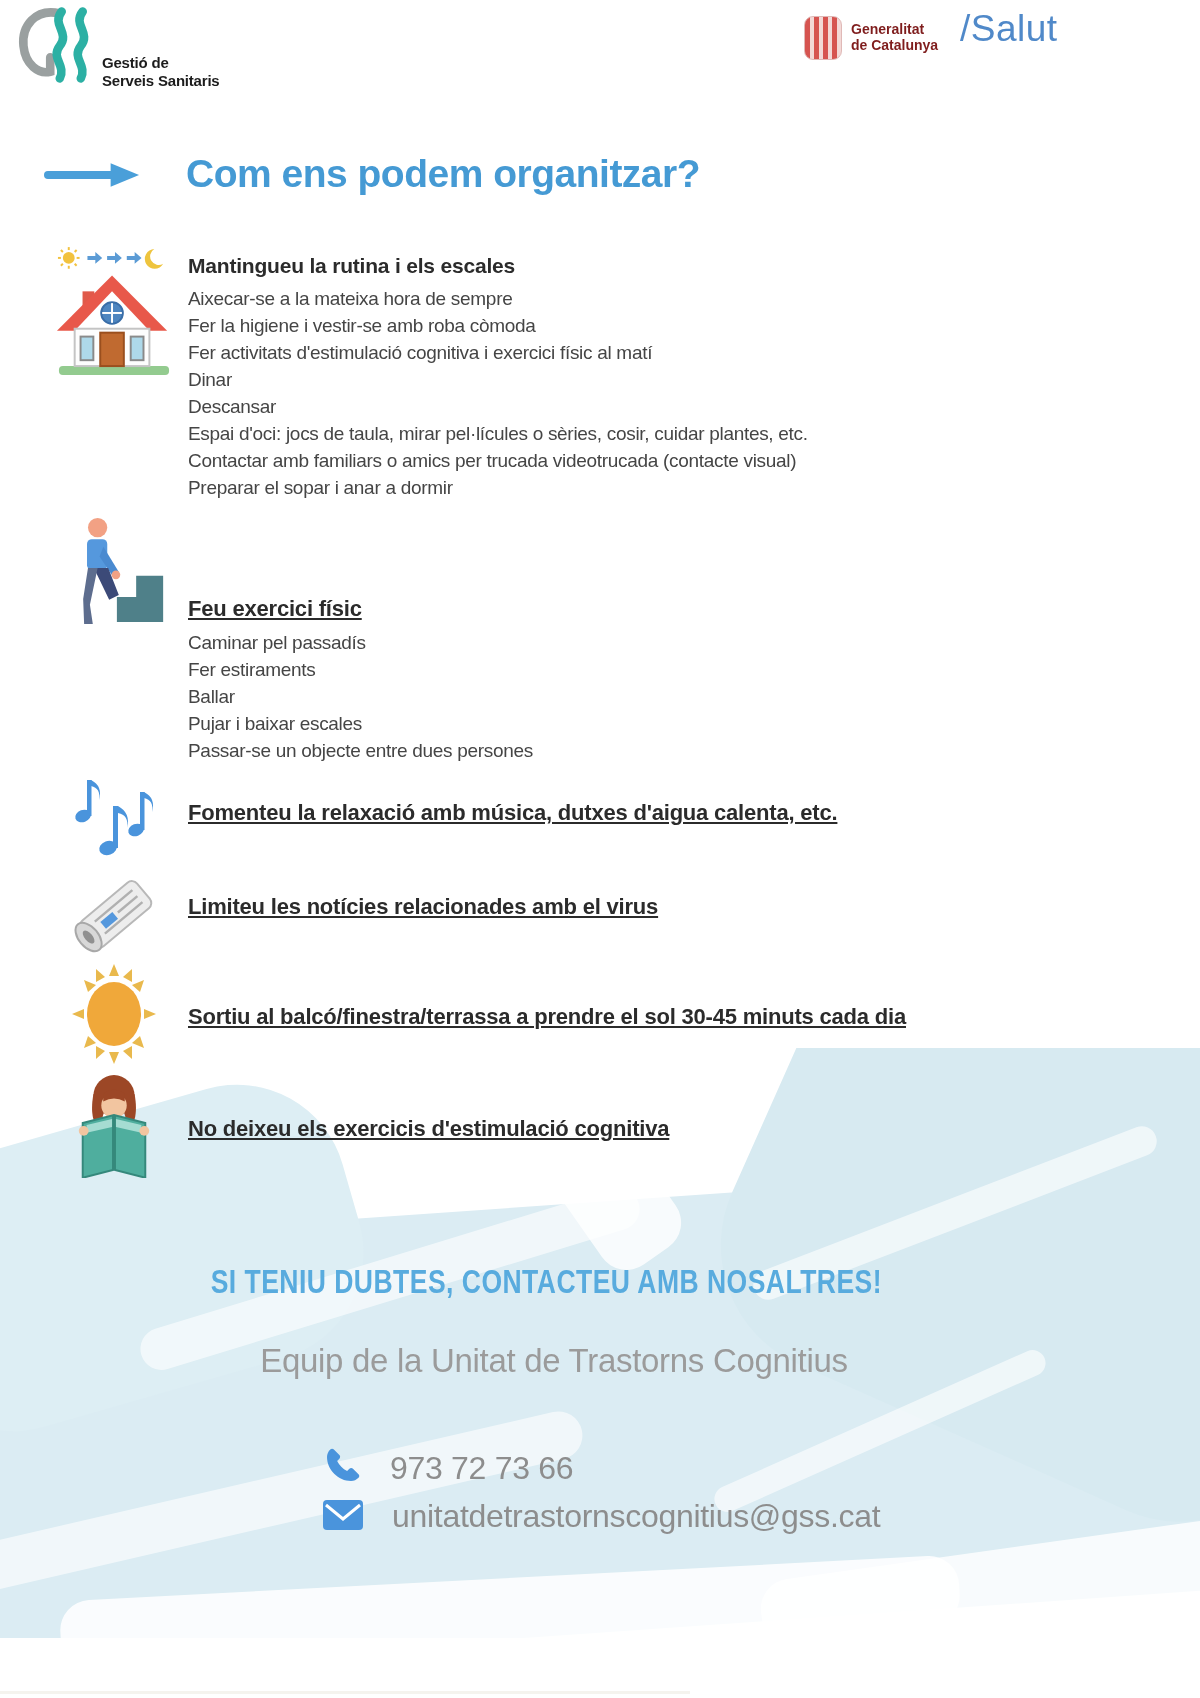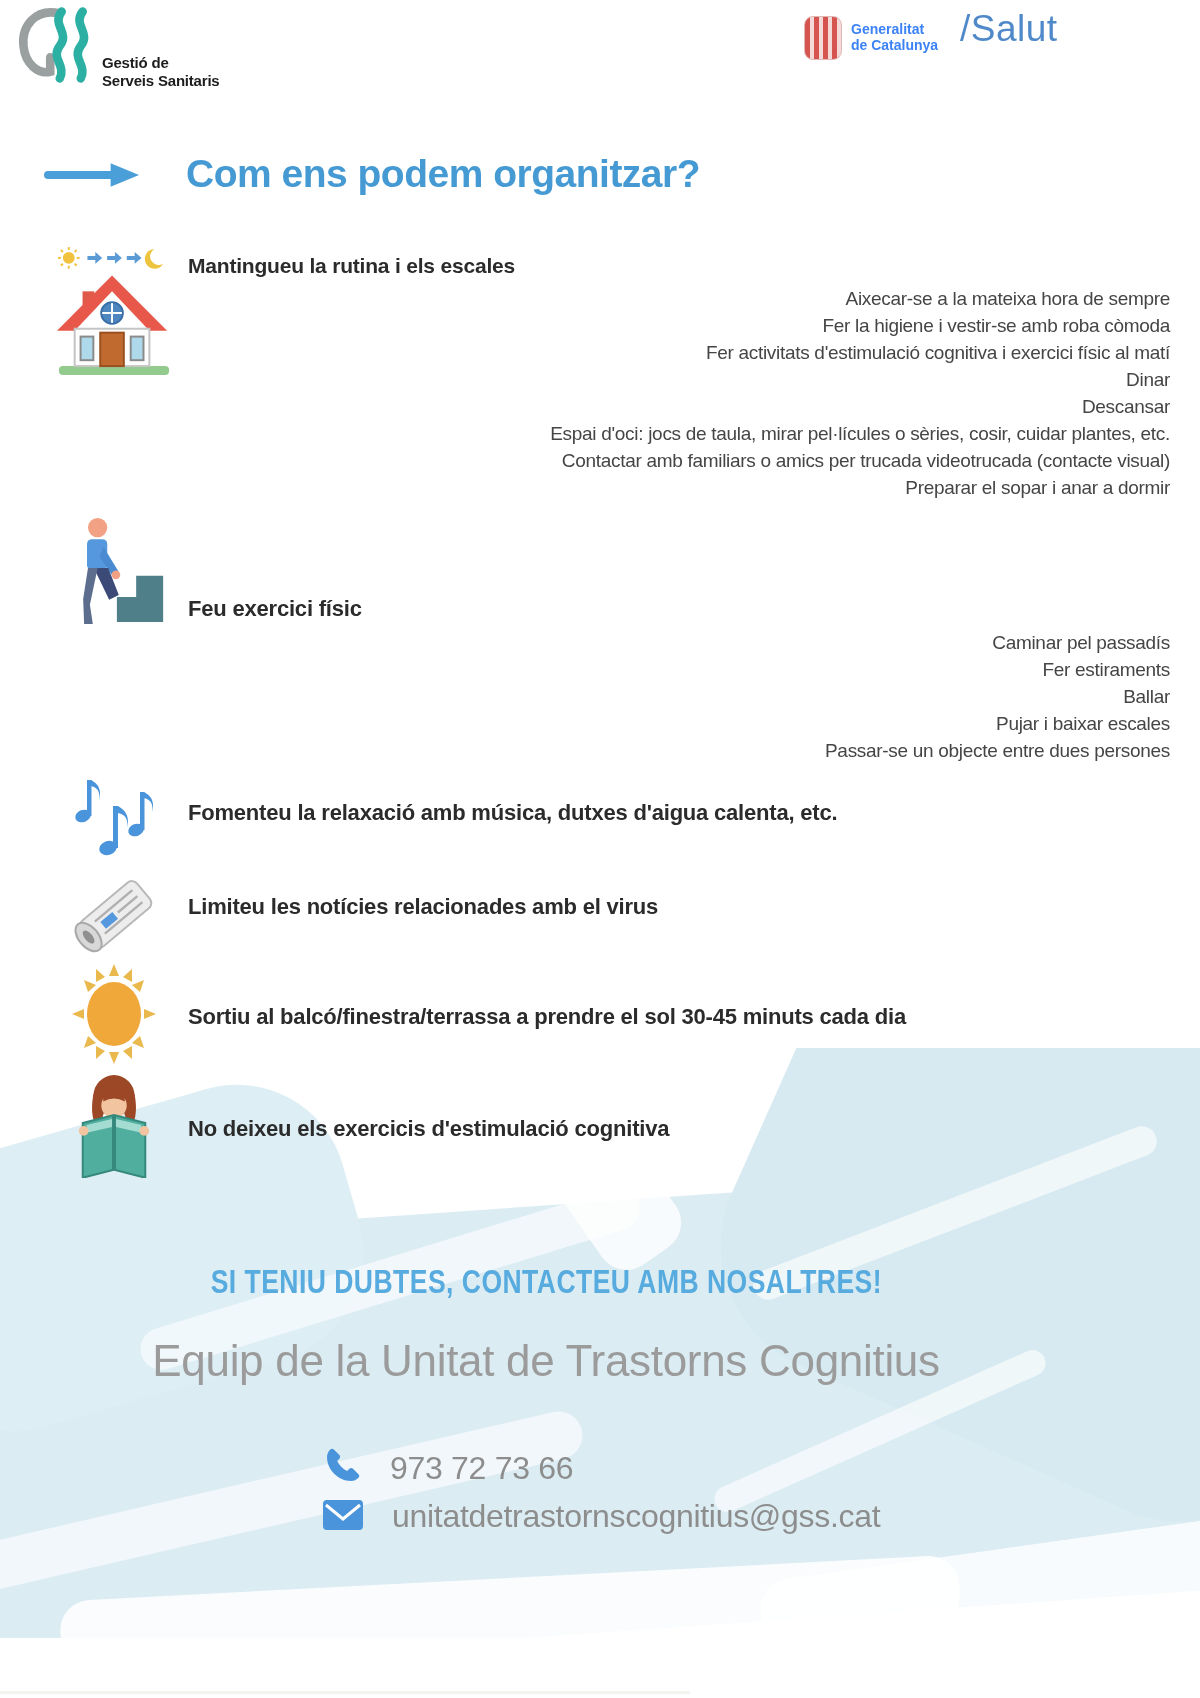--- a/index.html
+++ b/index.html
@@ -5,57 +5,57 @@
   html,body{margin:0;padding:0;}
   body{font-family:"Liberation Sans", sans-serif; background:#ffffff;}
   .page{position:relative; width:1200px; height:1698px; margin:0 auto; background:#ffffff; overflow:hidden;}
 
   
   .gss-logo{position:absolute; left:12px; top:2px; display:flex; align-items:flex-end;}
   .gss-text{margin-top:30px; margin-left:4px; font-size:15px; font-weight:bold; color:#1c1c1c; line-height:18px; letter-spacing:-0.2px;}
   .gencat{position:absolute; left:804px; top:16px; display:flex; align-items:flex-start;}
   .gencat-stripes{width:36px; height:42px; border-radius:9px; overflow:hidden;
     background:repeating-linear-gradient(90deg,#d65450 0 5px,#f3d9d7 5px 9px); border:1px solid #e0b9b7;}
-  .gencat-text{margin-left:9px; margin-top:5px; font-size:14px; font-weight:bold; color:#3b82f6; line-height:16px;}
+  .gencat-text{margin-left:9px; margin-top:5px; font-size:14px; font-weight:bold; color:#7f1d1d; line-height:16px;}
   .salut{position:absolute; left:960px; top:8px; font-size:37px; color:#5089c9; letter-spacing:0.5px;}
 
   
   .title-row{position:absolute; left:44px; top:152px; display:flex; align-items:center;}
   .arrow-icon{margin-top:6px;}
   .page-title{margin-left:44px; font-size:39px; font-weight:bold; color:#459ad4; letter-spacing:-0.5px;}
 
   
   .row{position:absolute; left:40px; width:1130px; display:flex; z-index:2;}
   .icon-cell{width:148px; flex-shrink:0; display:flex; flex-direction:column; align-items:center;}
   .text-cell{flex:1;}
   .sec-heading{font-size:21px; font-weight:bold; color:#2b2b2b; letter-spacing:-0.2px; margin-bottom:7px;}
-  .sec-heading.big{font-size:22px;}
-  .item{font-size:19px; color:#454545; line-height:27px; letter-spacing:-0.3px;text-align:right;}
+  .sec-heading.big{font-size:22px;text-decoration:underline;}
+  .item{font-size:19px; color:#454545; line-height:27px; letter-spacing:-0.3px;}
 
   
   .wash{position:absolute; left:0; top:1048px; width:1200px; height:590px; overflow:hidden; z-index:0;}
   .wash .blob{position:absolute; background:#dbecf3;}
   .wash .b1{left:-120px; top:150px; width:1560px; height:430px; transform:rotate(-4deg); border-radius:70px;}
   .wash .b2{right:-170px; top:-70px; width:620px; height:480px; transform:rotate(24deg); border-radius:130px; background:#d7eaf1;}
   .wash .b3{left:-110px; top:70px; width:470px; height:280px; transform:rotate(-16deg); border-radius:110px; background:#ddeef4;}
   .wash .streak{position:absolute; background:#ffffff; opacity:0.6; border-radius:30px;}
   .wash .s1{left:130px; top:210px; width:520px; height:42px; transform:rotate(-17deg);}
   .wash .s2{right:30px; top:150px; width:430px; height:30px; transform:rotate(-21deg);}
   .wash .s3{left:-50px; top:430px; width:640px; height:48px; transform:rotate(-13deg);}
   .wash .s4{right:140px; top:370px; width:360px; height:26px; transform:rotate(-24deg);}
   .wash .s5{left:420px; top:40px; width:300px; height:90px; transform:rotate(55deg); opacity:0.8;}
   .wash .s6{left:60px; top:530px; width:900px; height:70px; transform:rotate(-3deg); opacity:0.85;}
   .wash .s7{right:-60px; top:500px; width:500px; height:80px; transform:rotate(-8deg); opacity:0.8;}
 
   
   .cta{position:absolute; left:0; top:1262px; width:1092px; text-align:center; z-index:2;}
   .cta-inner{display:inline-block; font-size:34px; font-weight:bold; color:#58abde; letter-spacing:0.6px;
     transform:scaleX(0.78); transform-origin:center; white-space:nowrap;}
-  .team{position:absolute; left:0; top:1340px; width:1092px; text-align:center; z-index:2;
-    font-size:44px; color:#9b9b9b; line-height:42px; letter-spacing:-0.3px;}
+  .team{position:absolute; left:8px; top:1340px; width:1092px; text-align:center; z-index:2;
+    font-size:33px; color:#9b9b9b; line-height:42px; letter-spacing:-0.3px;}
   .contact{position:absolute; left:322px; top:1446px; z-index:2;}
   .contact-row{display:flex; align-items:center; margin-bottom:8px;}
   .contact-row .txt{margin-left:28px; font-size:32px; color:#8d8d8d; letter-spacing:-0.3px;}
   .bottom-edge{position:absolute; left:0; top:1691px; width:690px; height:3px; background:#f5f3ee; z-index:1;}
 </style>
 </head>
 <body>
 
 <div class="page">
 

